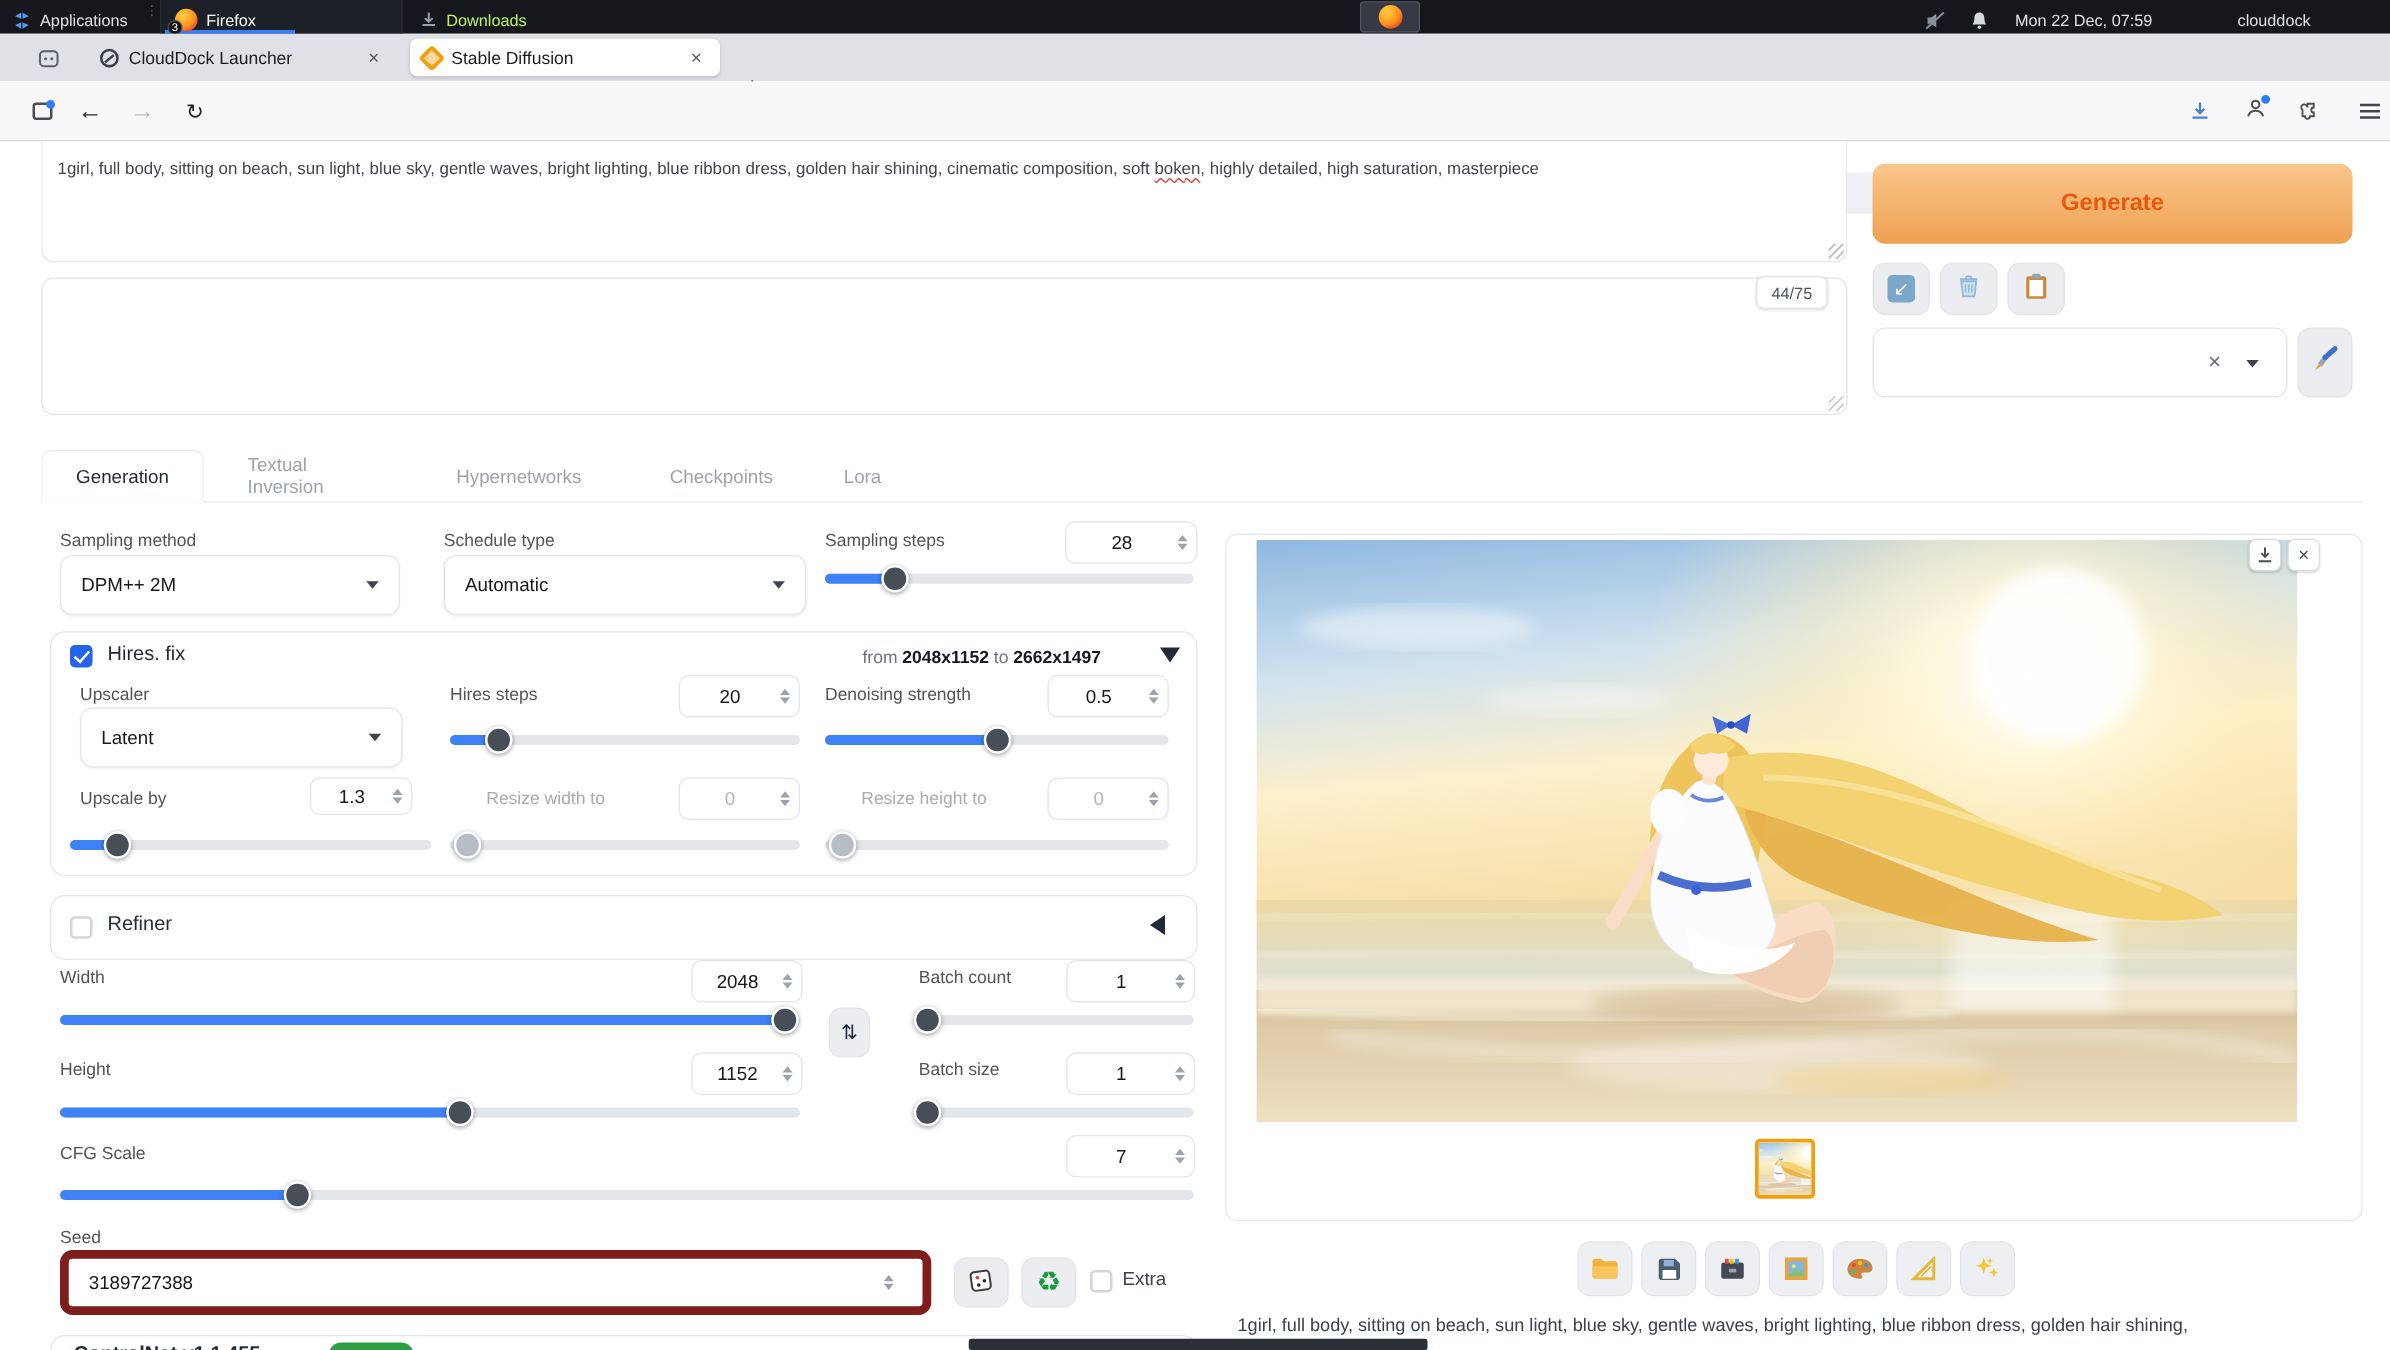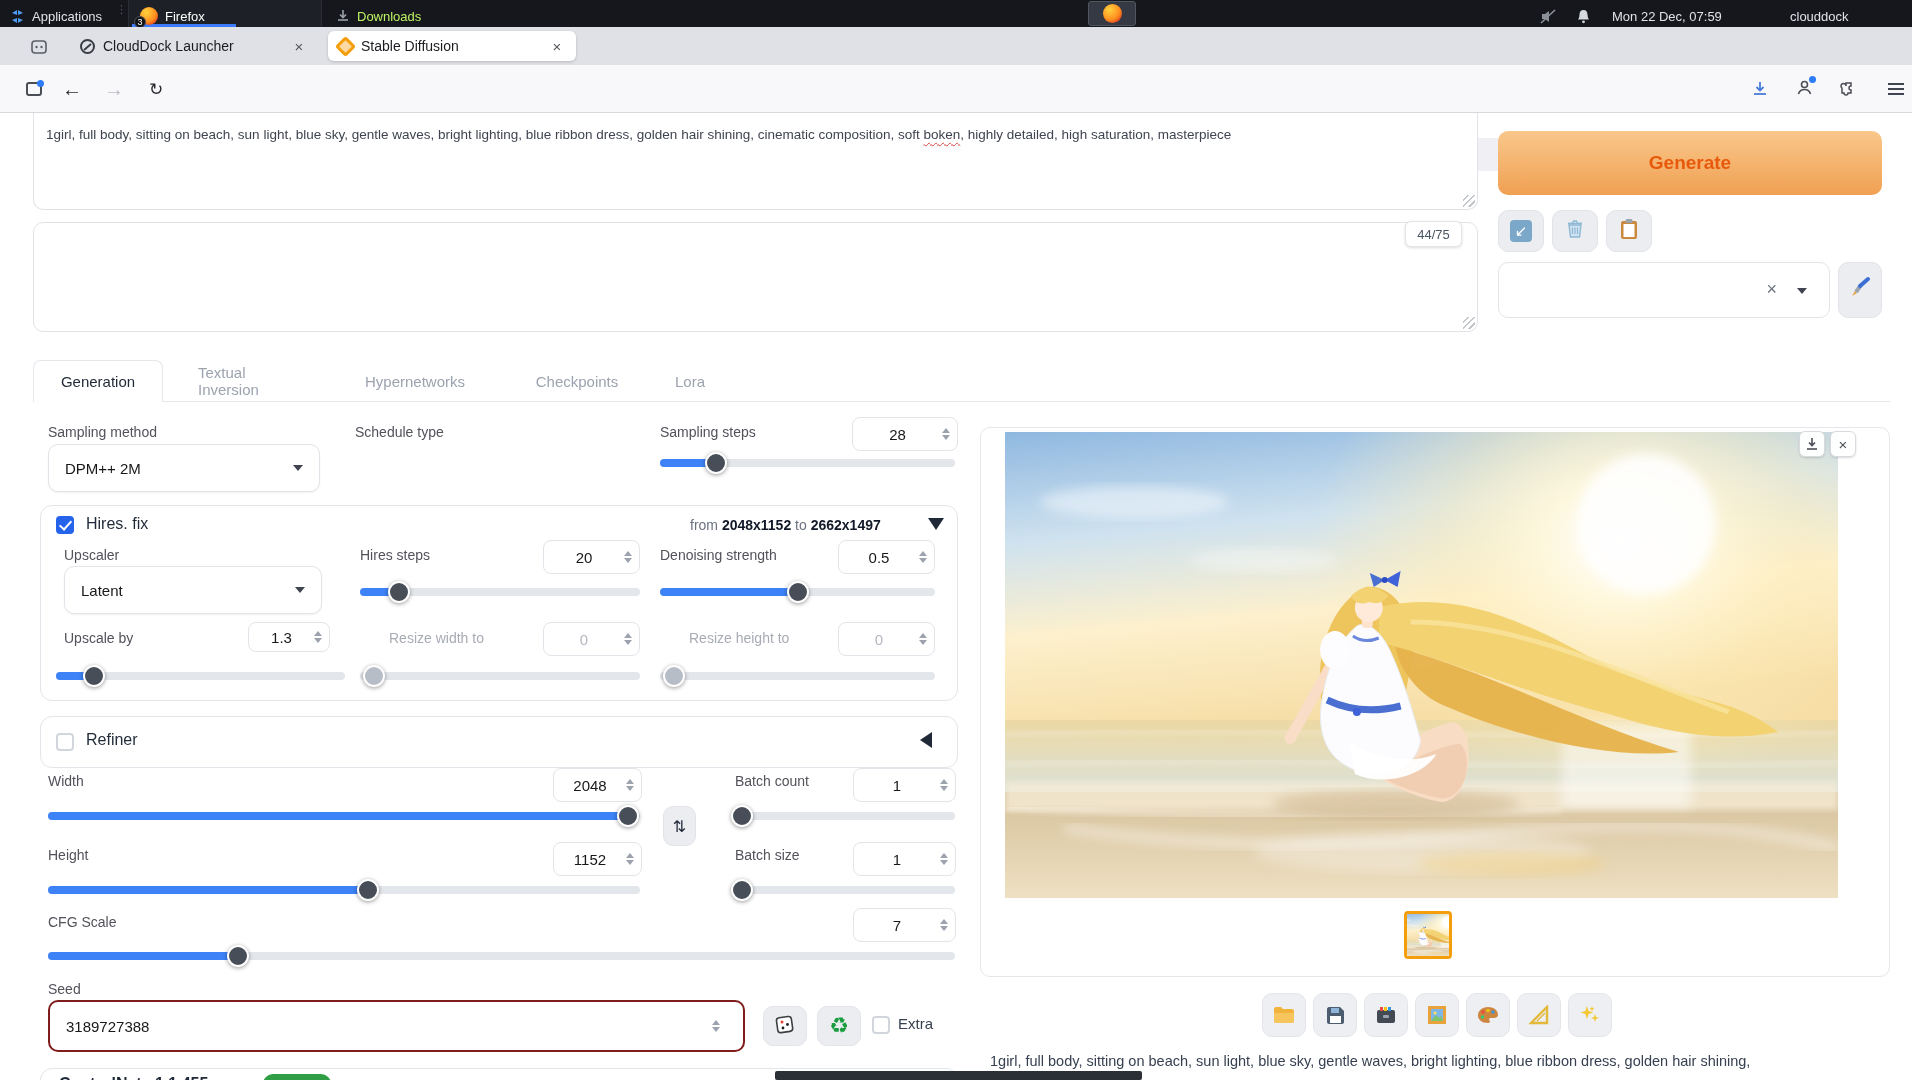--- a/index.html
+++ b/index.html
@@ -357,20 +357,24 @@
   <div class="gtab" style="left:524px; width:106px">Checkpoints</div>
   <div class="gtab" style="left:662px; width:56px">Lora</div>
   <div class="abs" style="left:33px; top:401px; width:1857px; height:1px; background:#e5e7eb"></div>
 
   <div class="lbl" style="left:48px; top:424px">Sampling method</div>
   <div class="dd" style="left:48px; top:444px; width:272px; height:48px">
     <span>DPM++ 2M</span>
       <span class="caret"></span>
   </div>
   <div class="lbl" style="left:355px; top:424px">Schedule type</div>
+  <div class="dd" style="left:355px; top:444px; width:290px; height:48px">
+    <span>Automatic</span>
+      <span class="caret"></span>
+  </div>
   <div class="lbl" style="left:660px; top:424px">Sampling steps</div>
   <div class="num" style="left:852px; top:417px; width:106px; height:34px">
     <span class="v">28</span>
     <span class="spin">
         <i class="up"></i>
         <i class="dn"></i>
       </span>
   </div>
   <div class="slider" style="left:660px; top:459px; width:295px">
     <div class="fill" style="width:19%"></div>
@@ -512,21 +516,21 @@
         <i class="up"></i>
         <i class="dn"></i>
       </span>
   </div>
   <div class="slider" style="left:48px; top:952px; width:907px">
     <div class="fill" style="width:21%"></div>
       <div class="thumb" style="left:21%"></div>
   </div>
 
   <div class="lbl" style="left:48px; top:981px">Seed</div>
-  <div class="abs" style="left:48px; top:1000px; width:697px; height:52px; background:#fff; border:2px solid #7f1d1d; border-radius:10px; display:flex; align-items:center; padding:0 16px; font-size:15px; color:#18181b">
+  <div class="abs" style="left:48px; top:1000px; width:697px; height:52px; background:#fff; border:7px solid #7f1d1d; border-radius:10px; display:flex; align-items:center; padding:0 16px; font-size:15px; color:#18181b">
     <span>3189727388</span>
     <span class="spin" style="margin-left:auto">
         <i class="up"></i>
         <i class="dn"></i>
       </span>
   </div>
   <div class="icon-btn" style="left:763px; top:1006px; width:44px; height:40px">
     <span>
       <svg width="20" height="20" viewBox="0 0 20 20">
           <rect x="2" y="3" width="15" height="15" rx="3" fill="#ffffff" stroke="#3c4043" stroke-width="1.6" transform="rotate(-8 10 10)"></rect>

